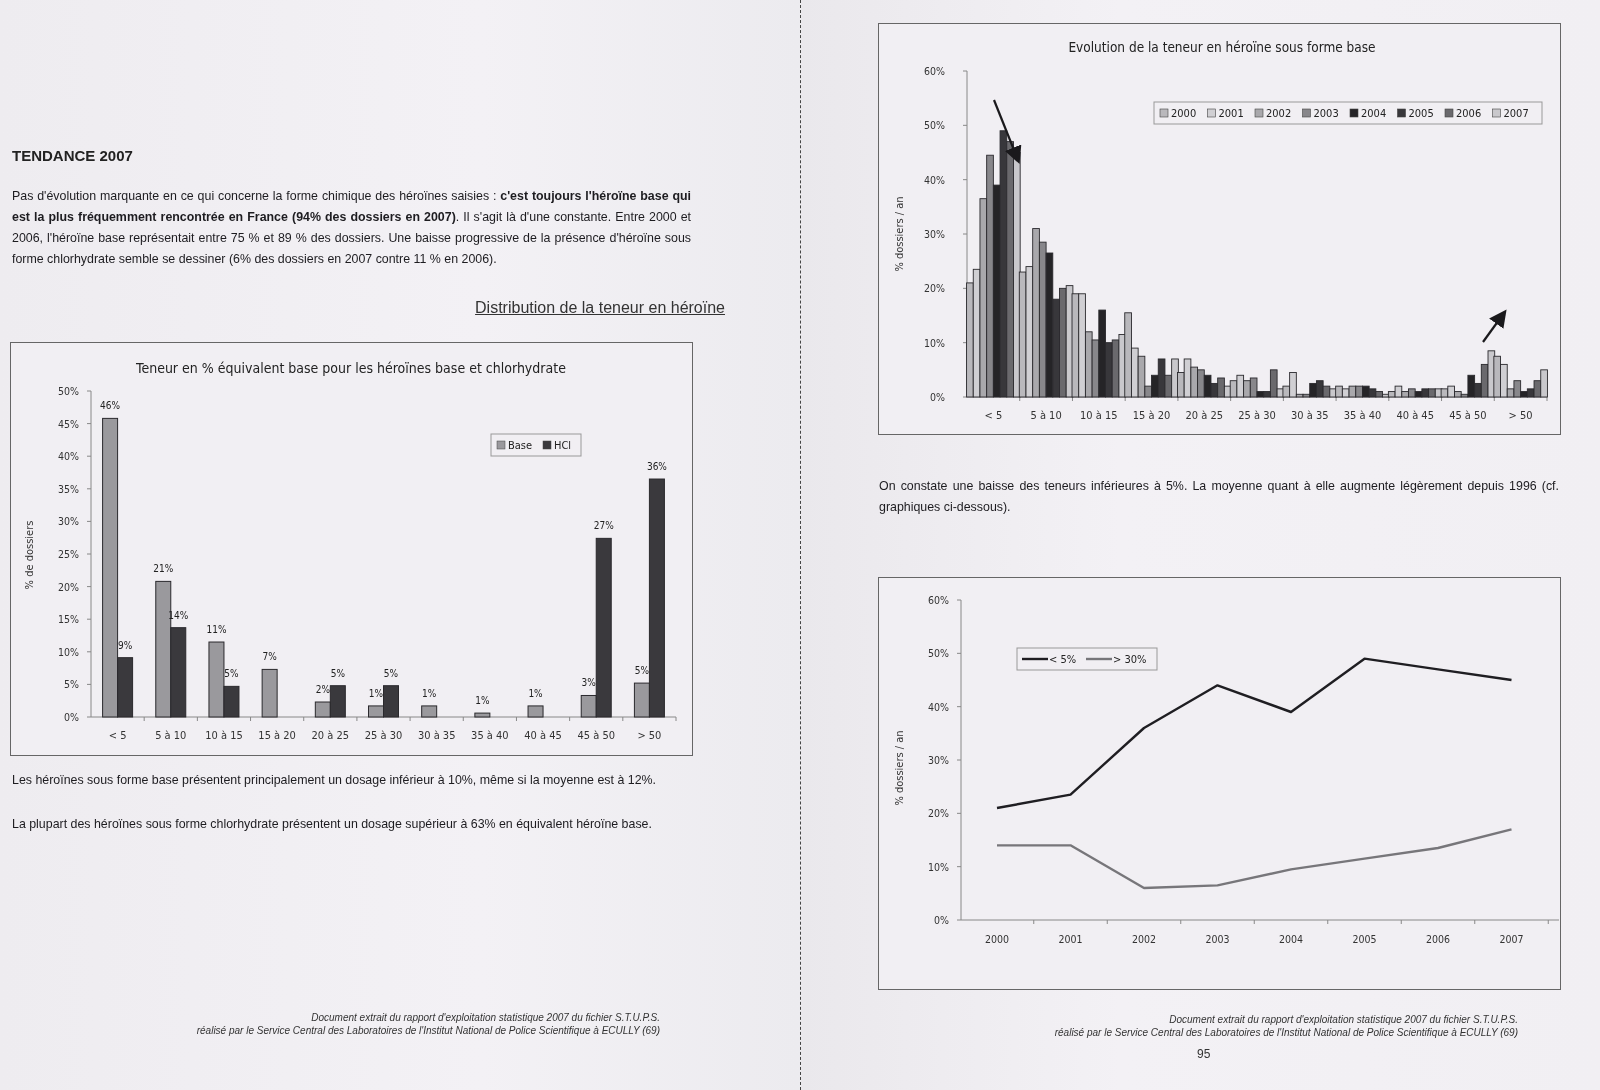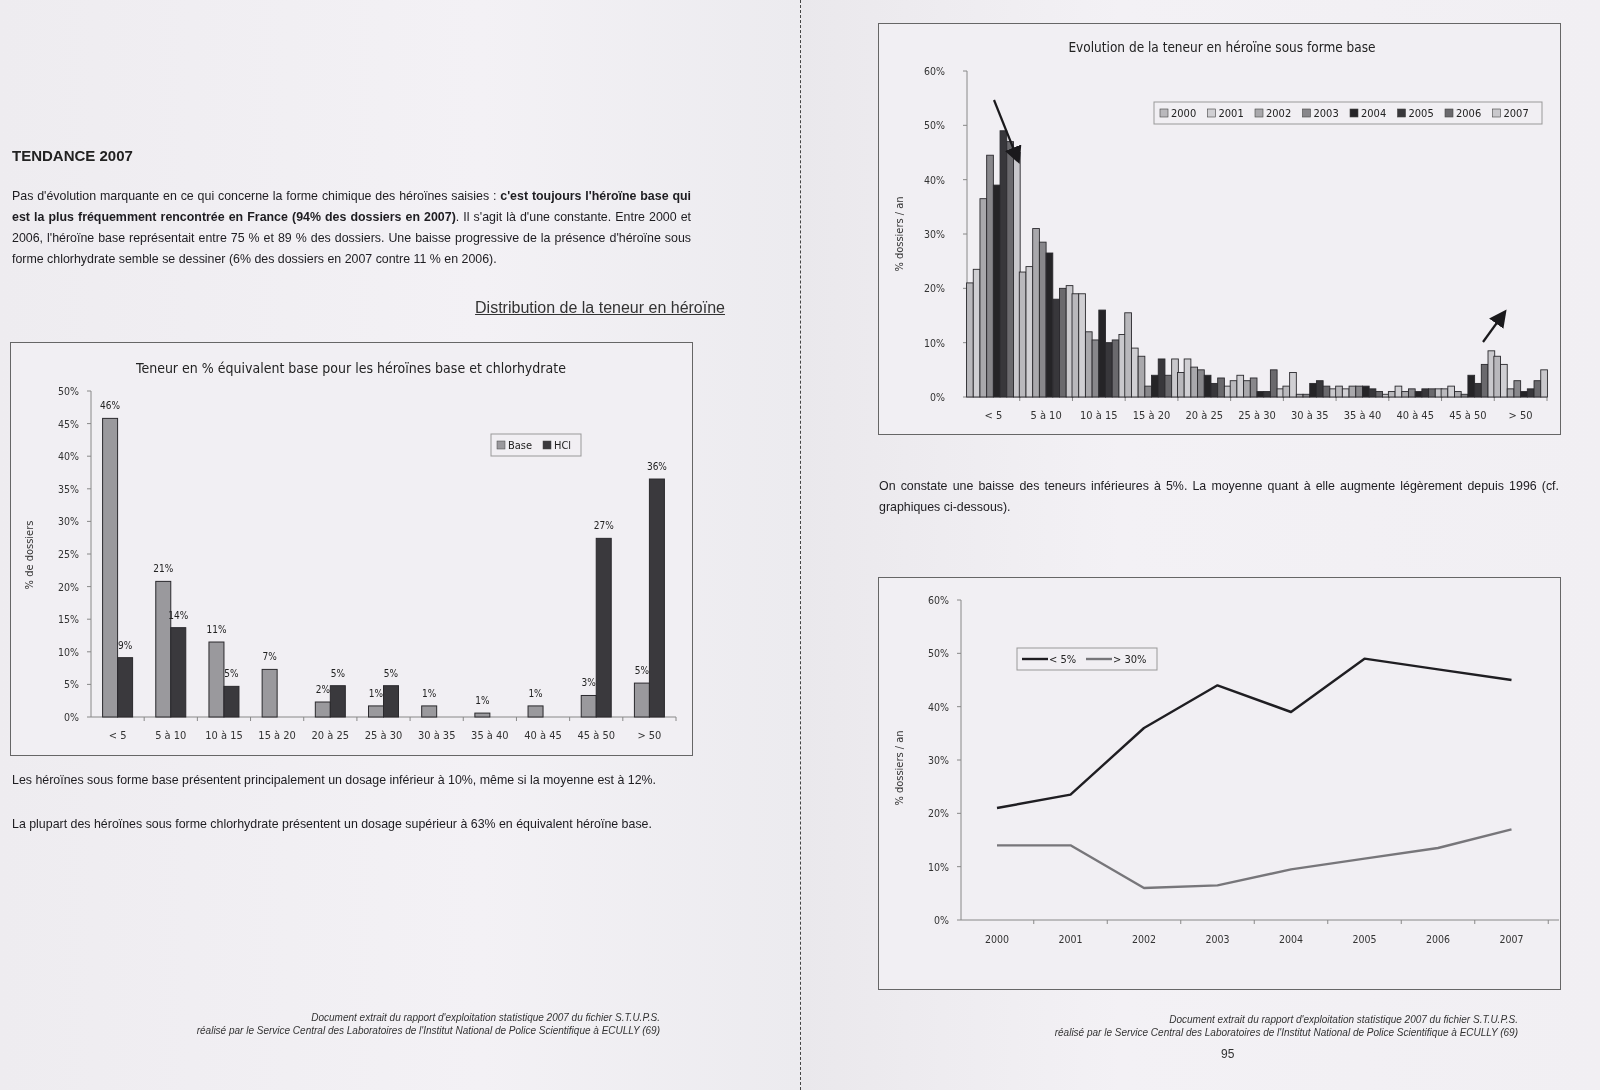--- a/index.html
+++ b/index.html
@@ -335,14 +335,14 @@
         <text x="170" y="85" font-size="11" fill="#222">&lt; 5%</text>
         <line x1="207" y1="81" x2="233" y2="81" stroke="#77767a" stroke-width="2.4"></line>
         <text x="234" y="85" font-size="11" fill="#222">&gt; 30%</text>
       </svg>
   </div>
 
   <div class="footer" style="left:117px; width:600px; top:1013px;">
     <div>Document extrait du rapport d'exploitation statistique 2007 du fichier S.T.U.P.S.</div>
     <div>réalisé par le Service Central des Laboratoires de l'Institut National de Police Scientifique à ECULLY (69)</div>
   </div>
-  <div class="pagenum" style="left:420px; top:1047px;">95</div>
+  <div class="pagenum" style="left:396px; top:1047px;">95</div>
 </div>
 
 </body></html>

